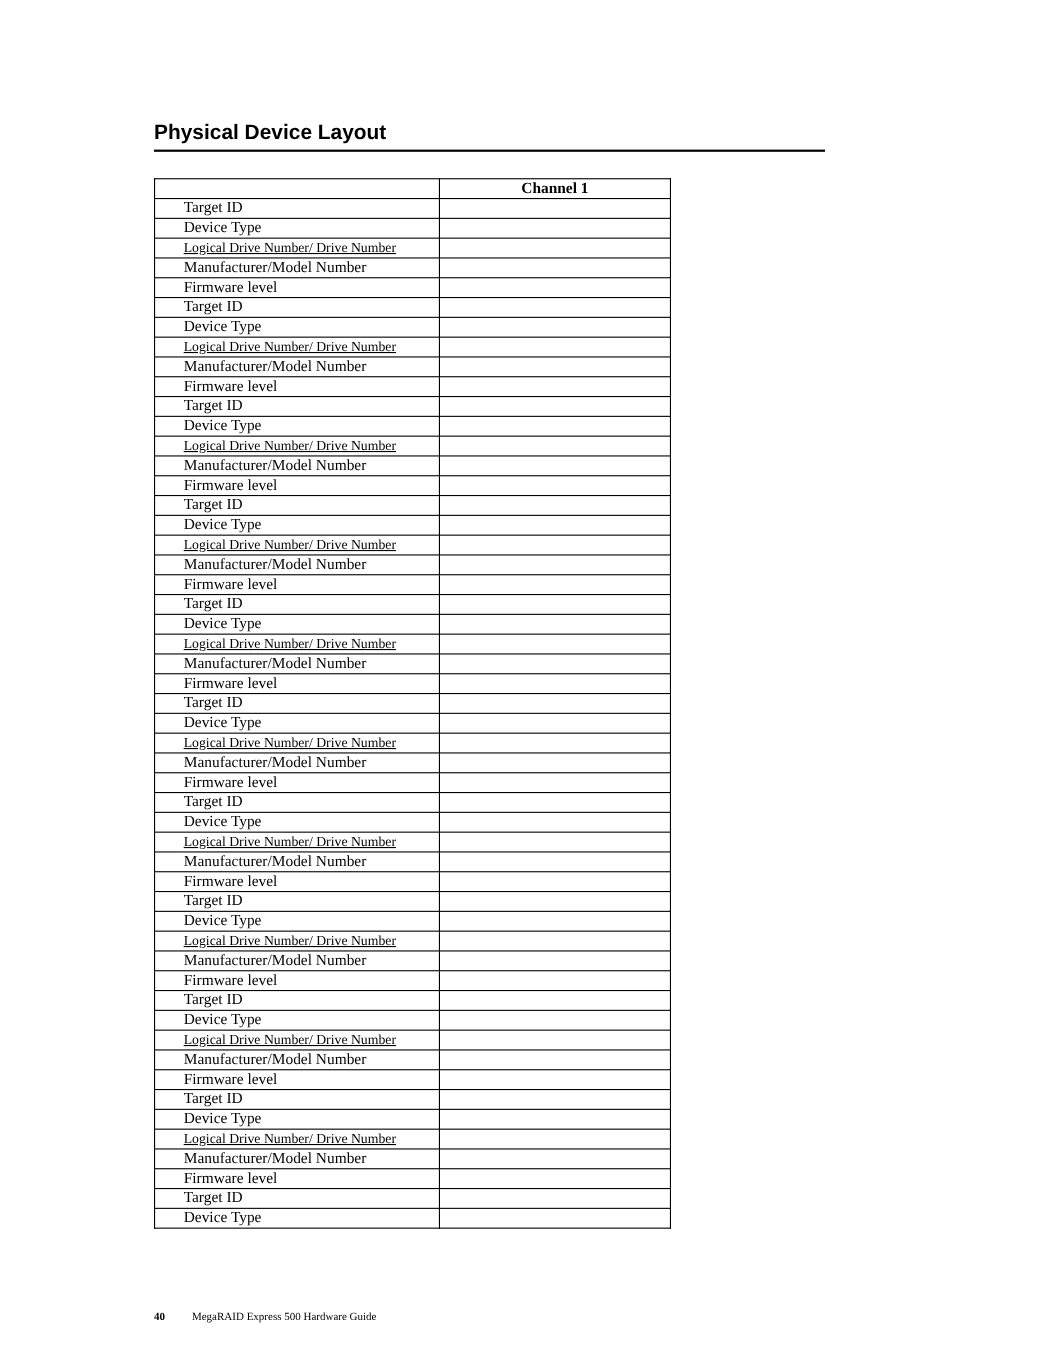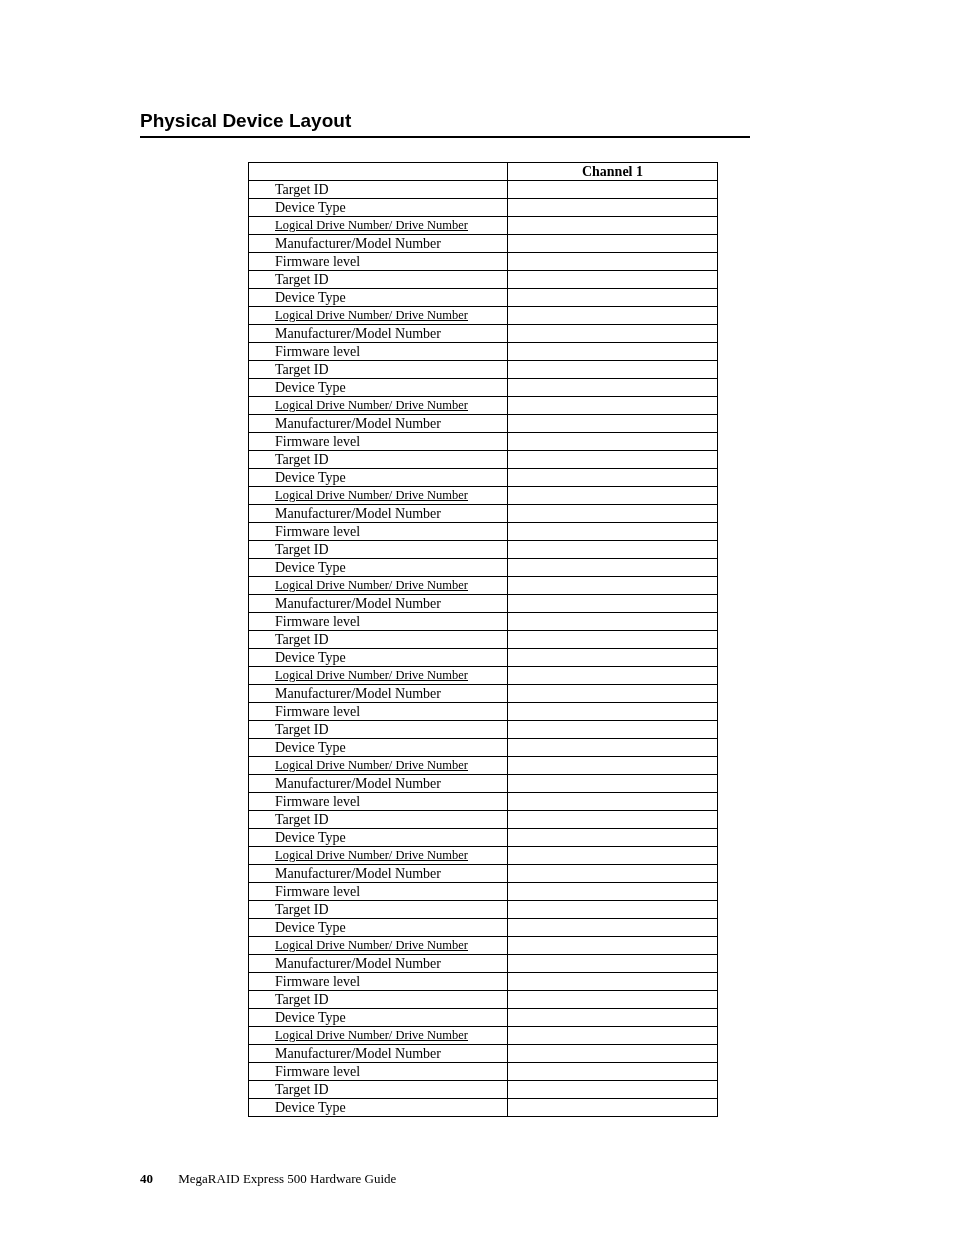--- a/index.html
+++ b/index.html
@@ -22,21 +22,20 @@
     font-weight: bold;
     font-size: 19px;
     margin: 0 0 4px 0;
   }
   .rule {
     border: 0;
     border-top: 2px solid #000;
     margin: 2px 0 24px 0;
   }
   .table-wrap {
-    margin-left: 108px;
   }
   table {
     border-collapse: collapse;
     width: 470px;
   }
   th, td {
     border: 1px solid #000;
     padding: 0 6px;
     vertical-align: middle;
     text-align: left;
@@ -52,22 +51,22 @@
   }
   th.blank-header {
     border: 1px solid #000;
   }
   td.label { width: 246px; padding-left: 26px; }
   td.val   { width: 224px; }
   td.small { font-size: 12.5px; text-decoration: underline; }
   .footer {
     position: absolute;
     left: 140px;
-    bottom: 48px;
-    font-size: 13px;
+    bottom: 32px;
+    font-size: 10px;
   }
   .footer .pg {
     font-family: "Times New Roman", Times, serif;
   }
   .footer .pg b { font-weight: bold; }
   .footer .doc {
     margin-left: 22px;
   }
 </style>
 </head>

